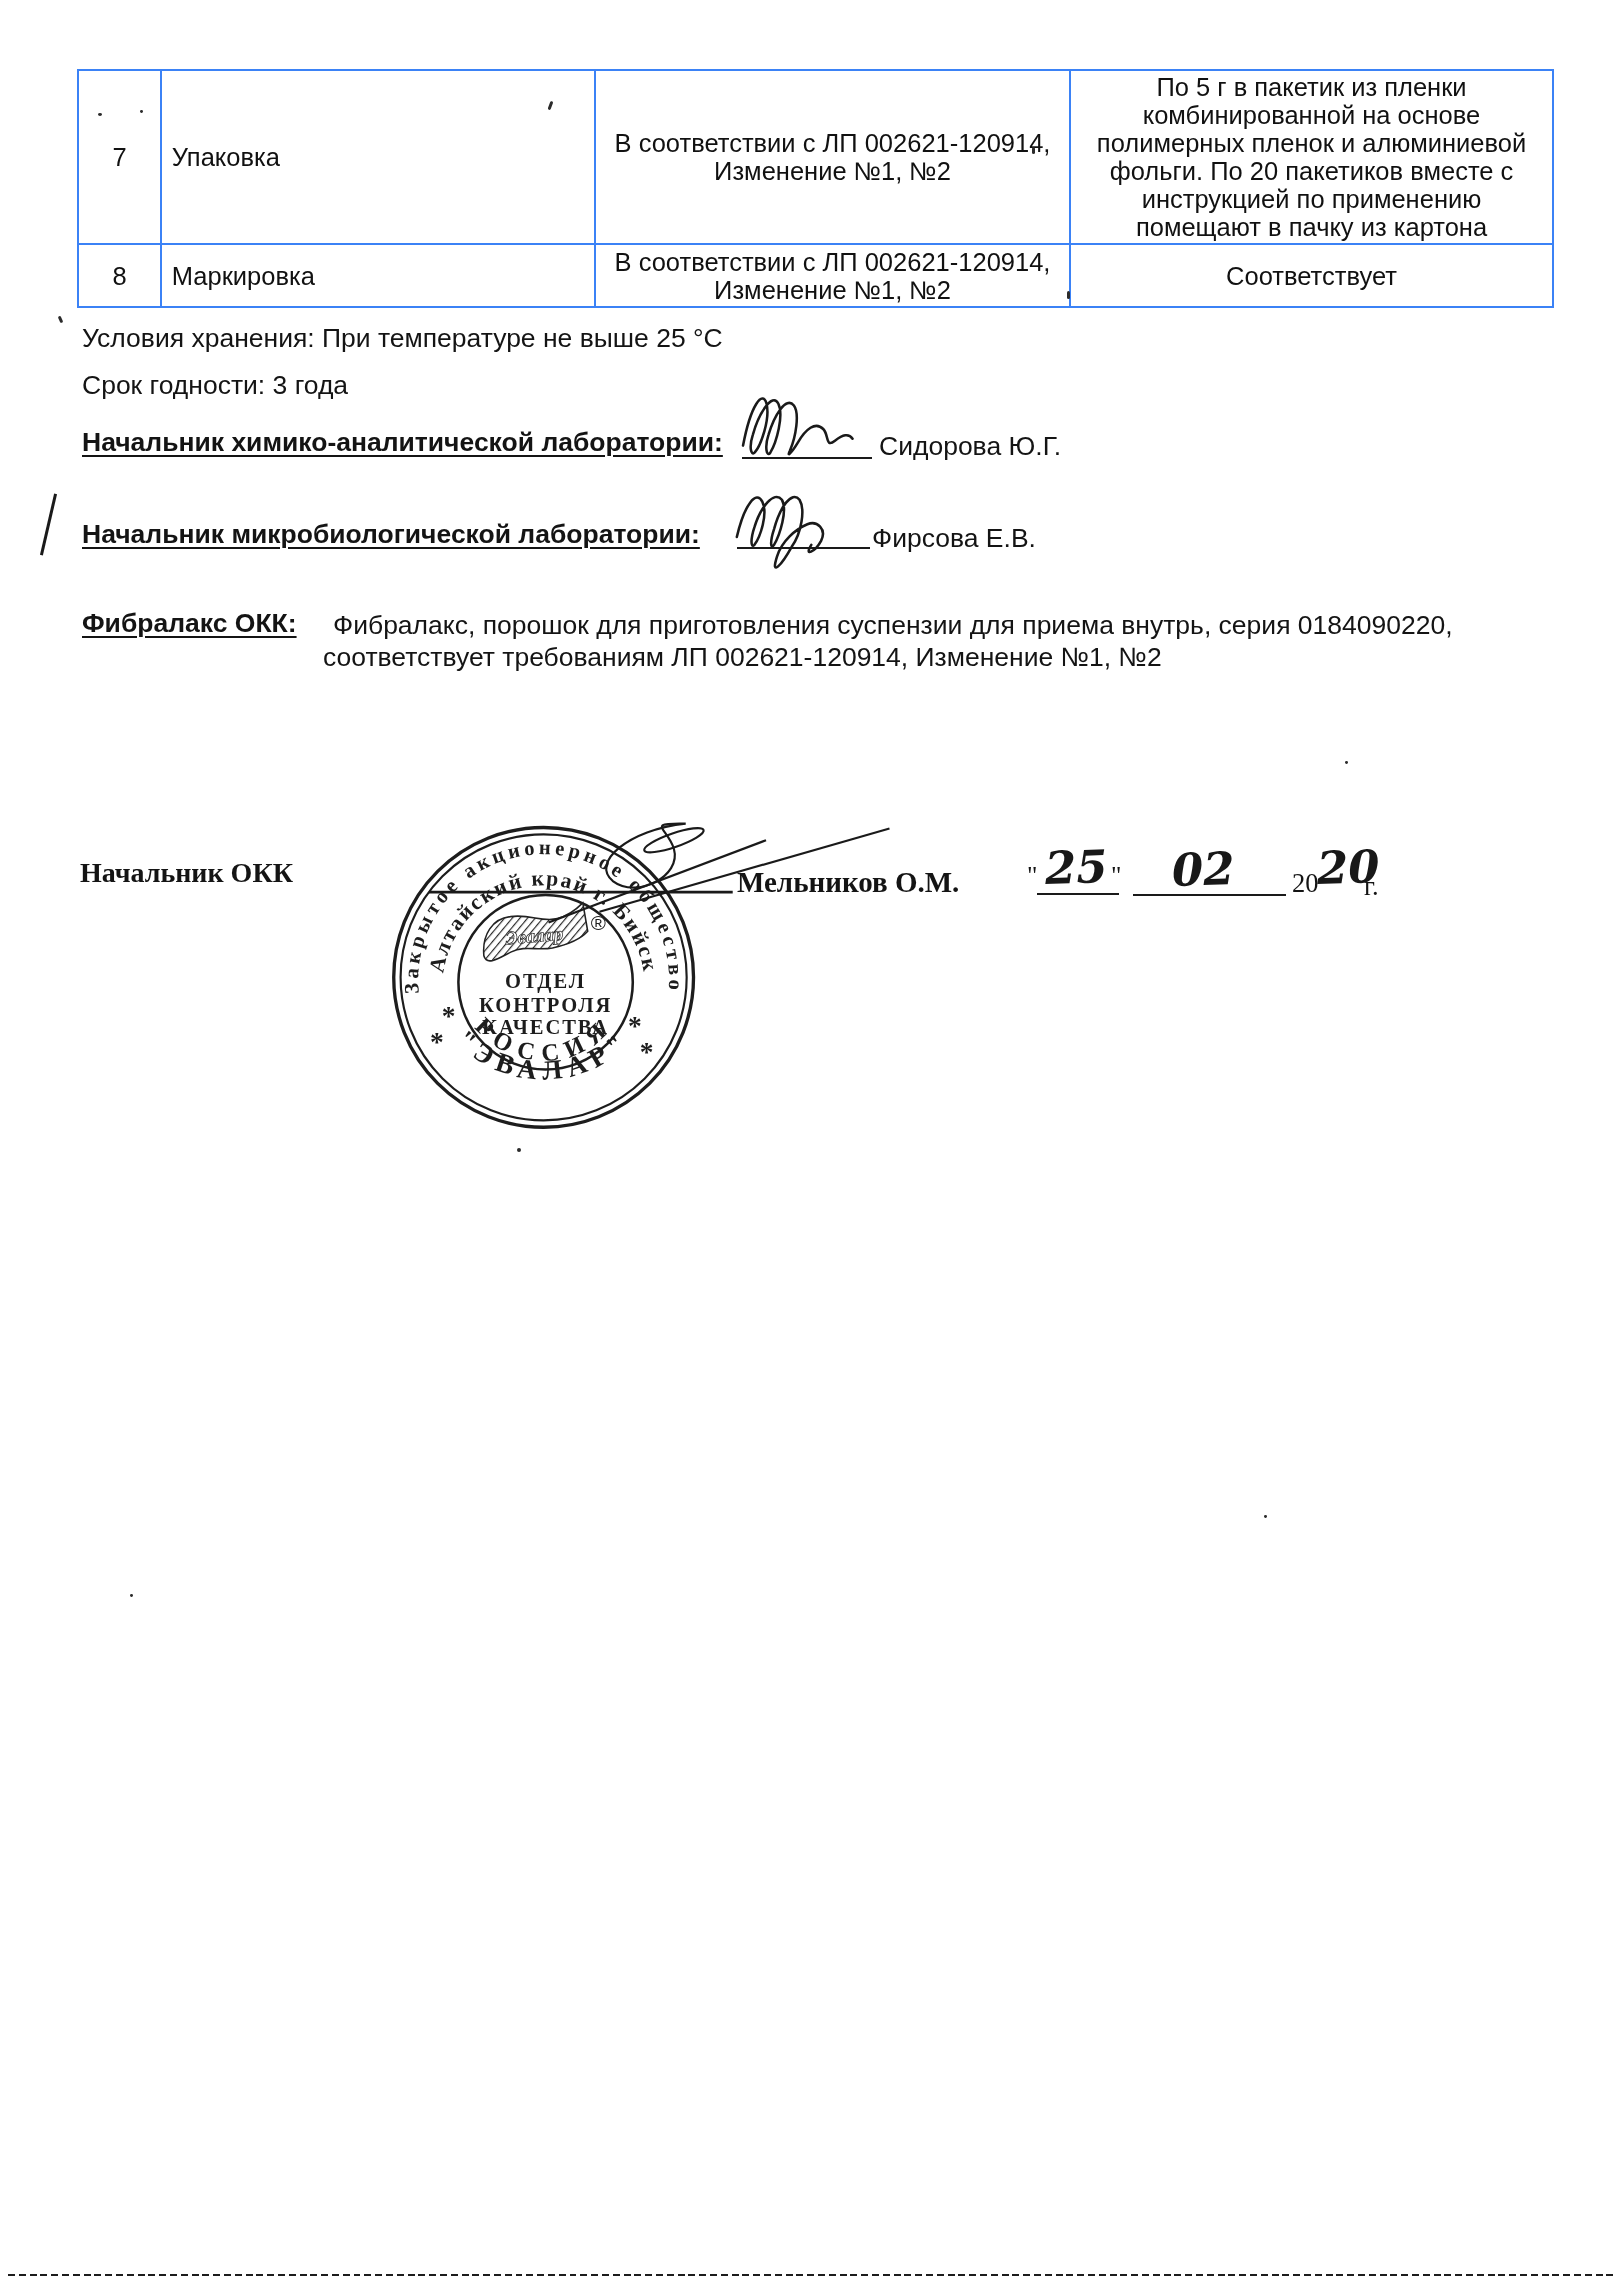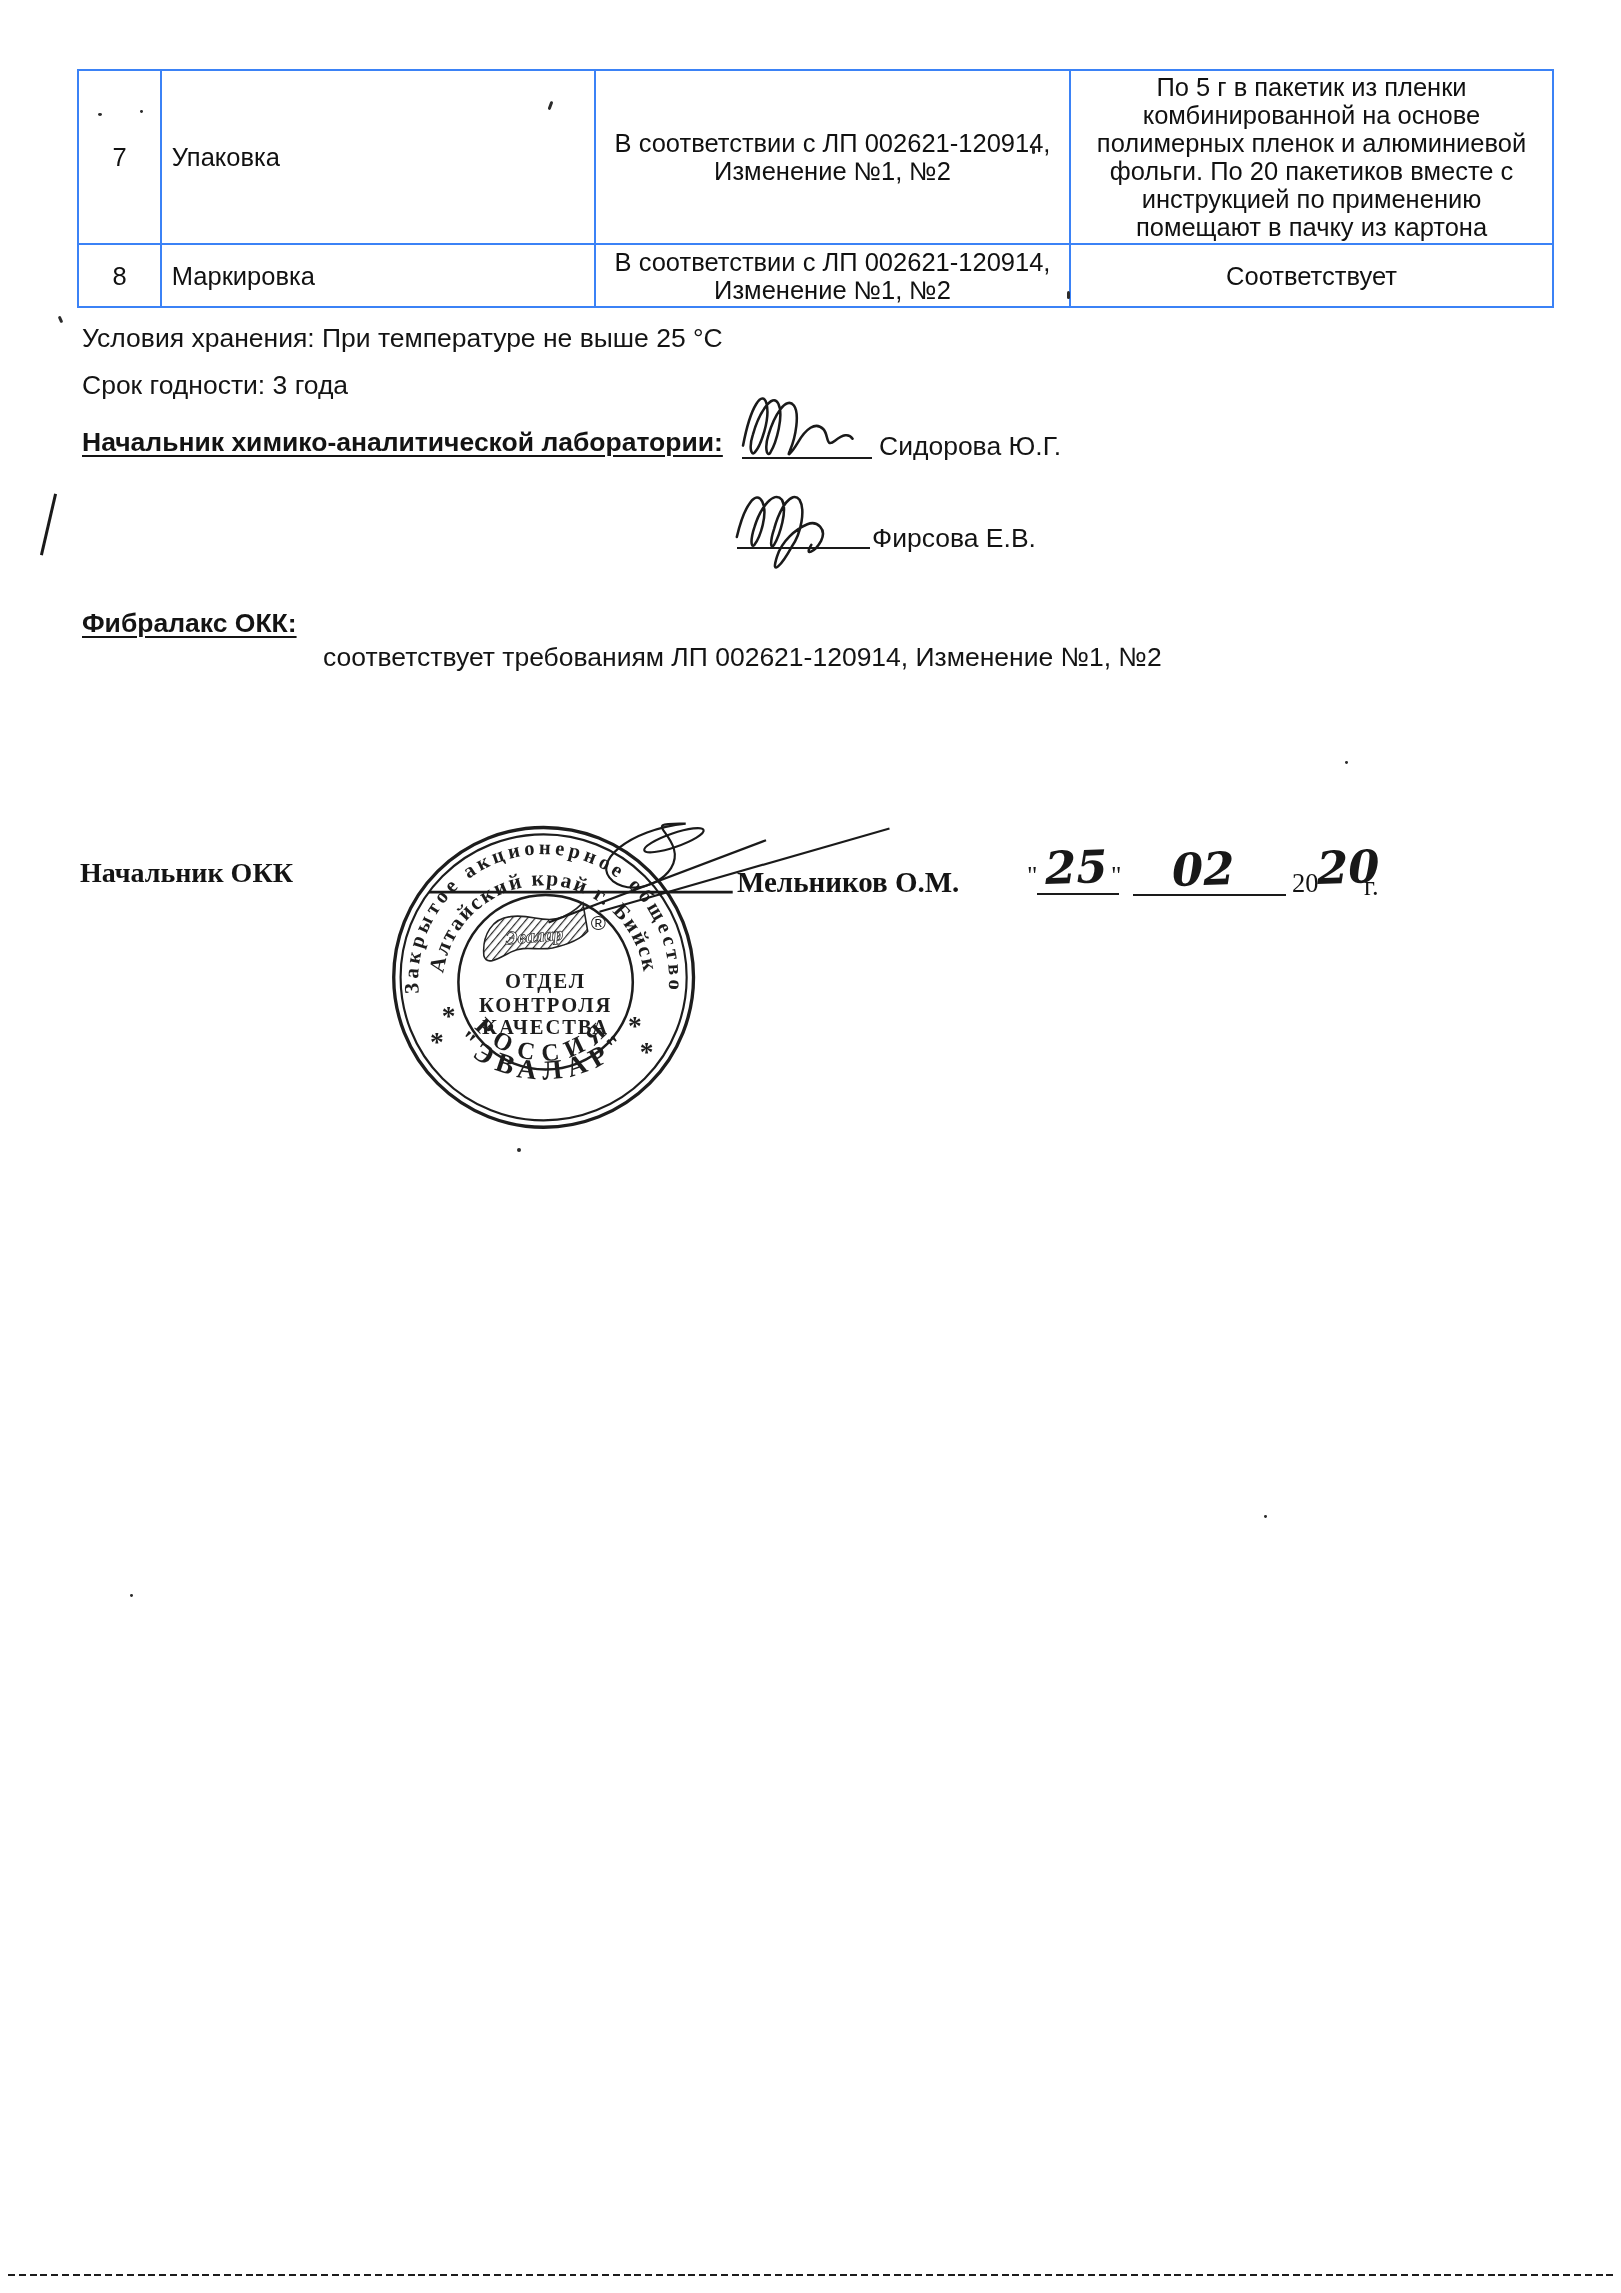--- a/index.html
+++ b/index.html
@@ -80,30 +80,32 @@
   <svg style="left:725px; top:384px;" width="172" height="88" viewBox="740 392 175 90">
     <path class="sig-stroke" d="M 758,455 C 766,413 778,398 782,412 C 786,428 776,455 770,462 C 766,466 764,456 768,444
          C 774,422 788,400 794,412 C 800,424 792,452 786,462 C 782,468 780,456 784,444
          C 790,424 802,404 810,414 C 816,422 812,446 806,460 C 802,468 808,462 814,452
          C 822,438 832,430 840,438 C 846,444 842,458 852,450 C 860,444 866,442 870,448"></path>
   </svg>
   <div class="hline" style="left:742px; top:457px; width:130px;"></div>
   <div class="tx" style="left:879px; top:431px;">Сидорова Ю.Г.</div>
 
   <div class="slash" style="left:47px; top:493px; height:63px; transform:rotate(13deg);"></div>
+  <div class="tx b u" style="left:82px; top:519px;">Начальник микробиологической лаборатории:</div>
   <svg style="left:720px; top:486px;" width="162" height="98" viewBox="735 496 165 100">
     <path class="sig-stroke" d="M 752,548 C 760,514 772,500 778,512 C 784,524 776,548 770,556 C 766,560 766,550 770,538
          C 776,518 790,500 798,510 C 804,520 796,546 790,556 C 786,562 786,552 790,540
          C 796,518 808,500 816,510 C 822,520 818,544 808,558 C 798,576 786,590 793,568
          C 798,552 812,540 824,535 C 834,531 844,540 838,552 C 832,563 820,569 828,556"></path>
   </svg>
   <div class="hline" style="left:737px; top:547px; width:133px;"></div>
   <div class="tx" style="left:872px; top:523px;">Фирсова Е.В.</div>
 
   <div class="tx b u" style="left:82px; top:608px;">Фибралакс ОКК:</div>
+  <div class="tx conclusion-body" style="left:333px; top:610px;">Фибралакс, порошок для приготовления суспензии для приема внутрь, серия 0184090220,</div>
   <div class="tx conclusion-body" style="left:323px; top:642px;">соответствует требованиям  ЛП 002621-120914, Изменение №1, №2</div>
 
   <div class="tx b serif" style="left:80px; top:857px; font-size:28px;">Начальник ОКК</div>
   <div class="tx b serif" style="left:737px; top:866px; font-size:29px;">Мельников О.М.</div>
 
   <div class="tx serif" style="left:1027px; top:861px; font-size:25.5px;">"</div>
   <div class="hand" style="left:1045px; top:841px;">25</div>
   <div class="tx serif" style="left:1111px; top:861px; font-size:25.5px;">"</div>
   <div class="hline" style="left:1037px; top:893px; width:82px;"></div>
   <div class="hand" style="left:1172px; top:843px;">02</div>

